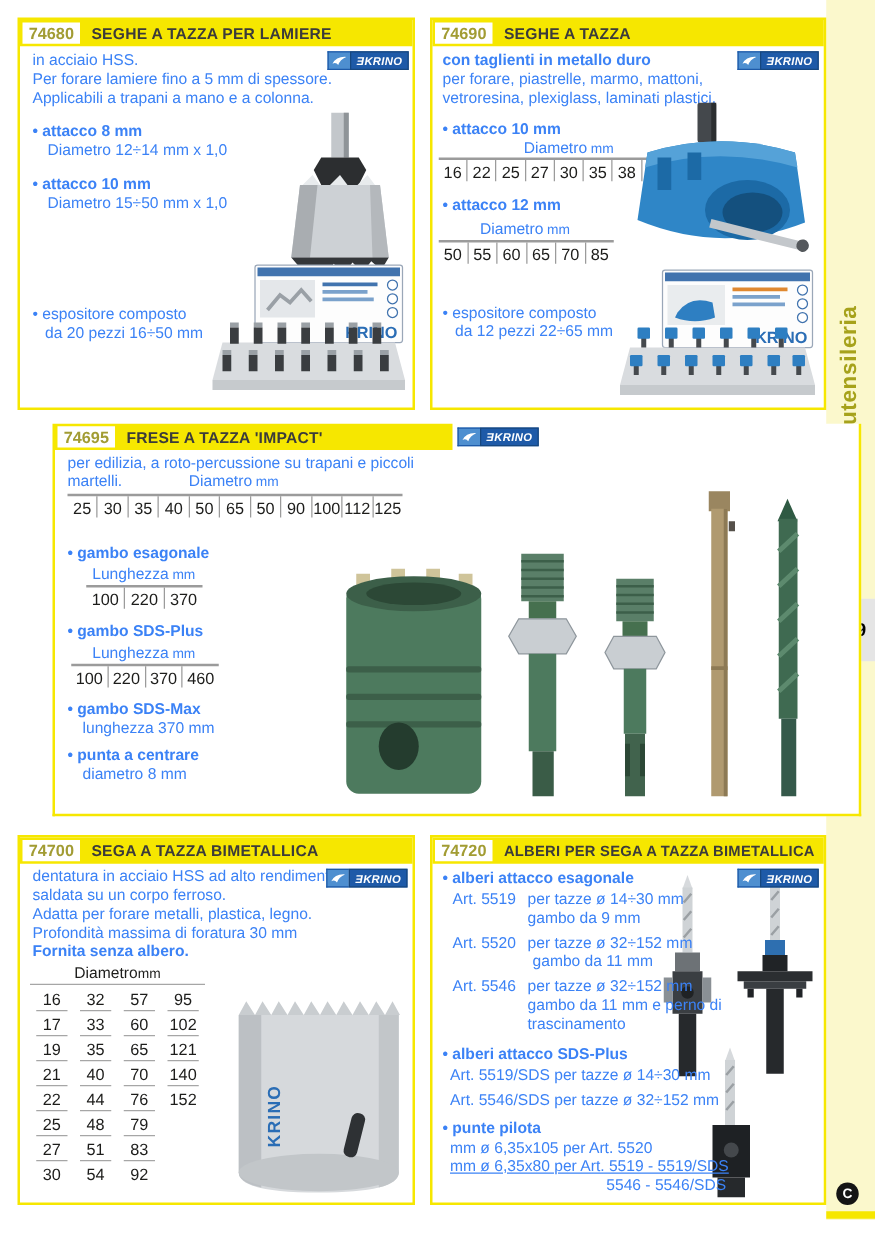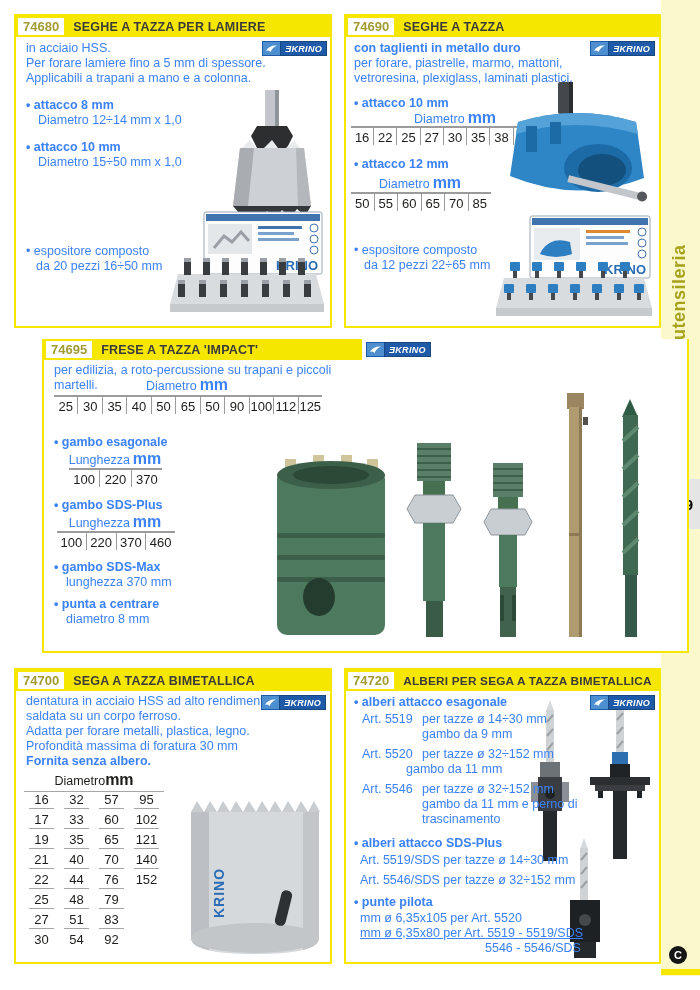--- a/index.html
+++ b/index.html
@@ -38,21 +38,21 @@
           align-items:center;justify-content:center;}
   .krino-text{background:#1E5AA8;border:1px solid #16477f;color:#fff;font-size:9px;font-weight:bold;
           font-style:italic;display:flex;align-items:center;padding:0 4px;letter-spacing:.3px;}
   .krino-text i,.krino-text b{font-style:italic;}
 
   
   .t{position:absolute;font-size:12.5px;line-height:14px;white-space:nowrap;color:#3b82f6;}
   .b{font-weight:bold;}
   .bl::before{content:"• ";}
   .cap{text-align:center;}
-  .unit{font-size:16px;font-weight:bold;}
+  .unit{font-size:11px;}
   .cap .unit{margin-left:3px;}
 
   
   .rrow{position:absolute;display:flex;border-top:2px solid #9b9b9b;}
   .rcell{flex:1;text-align:center;font-size:13px;padding-top:2px;color:#1d1d1b;}
   .rcell + .rcell{border-left:1.5px solid #9b9b9b;}
 
   
   .dcap{position:absolute;text-align:center;border-bottom:1.5px solid #a6a6a6;padding-bottom:2px;font-size:12.5px;}
   .dgrid{position:absolute;display:grid;grid-template-columns:repeat(4,1fr);}
@@ -470,21 +470,21 @@
       <circle cx="67" cy="222" r="6" fill="#44484c"></circle>
       <rect x="56" y="244" width="22" height="16" fill="#26292c"></rect>
     </svg>
 
     <div class="t b bl" style="left:8px;top:25px;">alberi attacco esagonale</div>
     <div class="t" style="left:16px;top:42px;">Art. 5519</div>
     <div class="t" style="left:76px;top:42px;">per tazze ø 14÷30 mm</div>
     <div class="t" style="left:76px;top:57px;">gambo da 9 mm</div>
     <div class="t" style="left:16px;top:77px;">Art. 5520</div>
     <div class="t" style="left:76px;top:77px;">per tazze ø 32÷152 mm</div>
-    <div class="t" style="left:60px;top:92px;">gambo da 11 mm</div>
+    <div class="t" style="left:80px;top:92px;">gambo da 11 mm</div>
     <div class="t" style="left:16px;top:112px;">Art. 5546</div>
     <div class="t" style="left:76px;top:112px;">per tazze ø 32÷152 mm</div>
     <div class="t" style="left:76px;top:127px;">gambo da 11 mm e perno di</div>
     <div class="t" style="left:76px;top:142px;">trascinamento</div>
     <div class="t b bl" style="left:8px;top:166px;text-align:right;">alberi attacco SDS-Plus</div>
     <div class="t" style="left:14px;top:183px;">Art. 5519/SDS per tazze ø 14÷30 mm</div>
     <div class="t" style="left:14px;top:203px;">Art. 5546/SDS per tazze ø 32÷152 mm</div>
     <div class="t b bl" style="left:8px;top:225px;">punte pilota</div>
     <div class="t" style="left:14px;top:241px;">mm ø 6,35x105 per Art. 5520</div>
     <div class="t" style="left:14px;top:256px;text-decoration:underline;">mm ø 6,35x80  per Art. 5519 - 5519/SDS</div>

